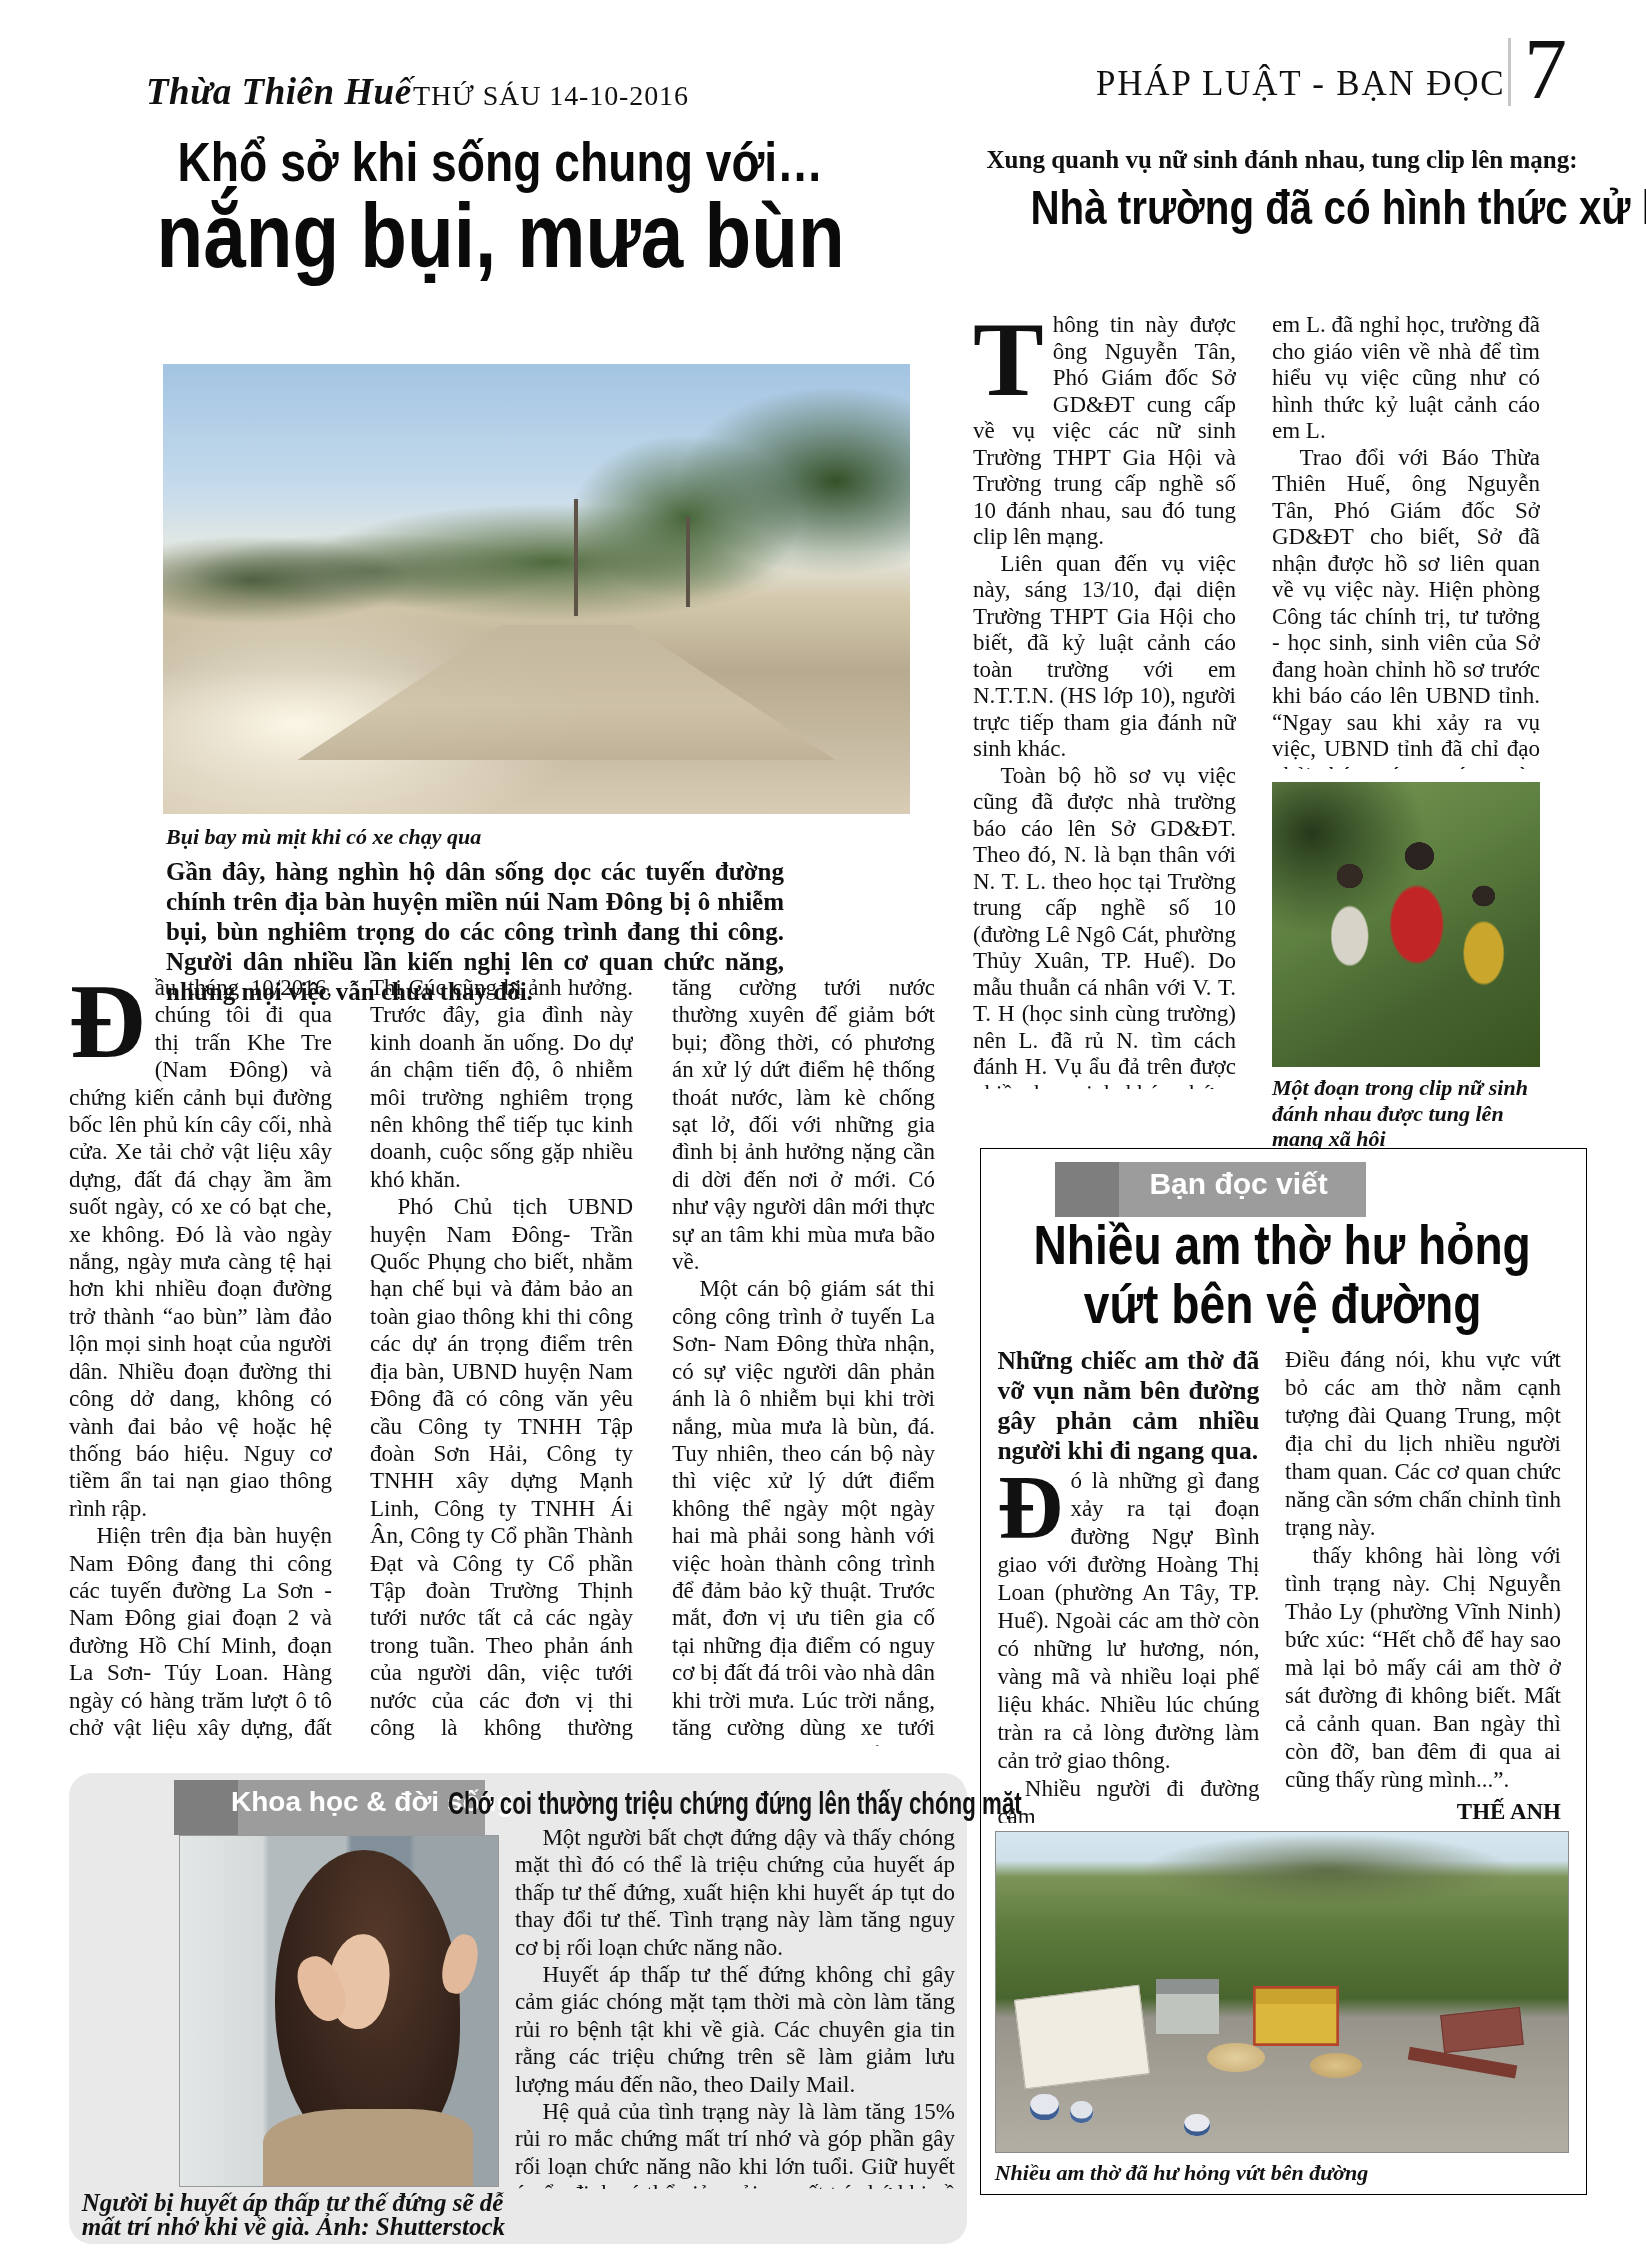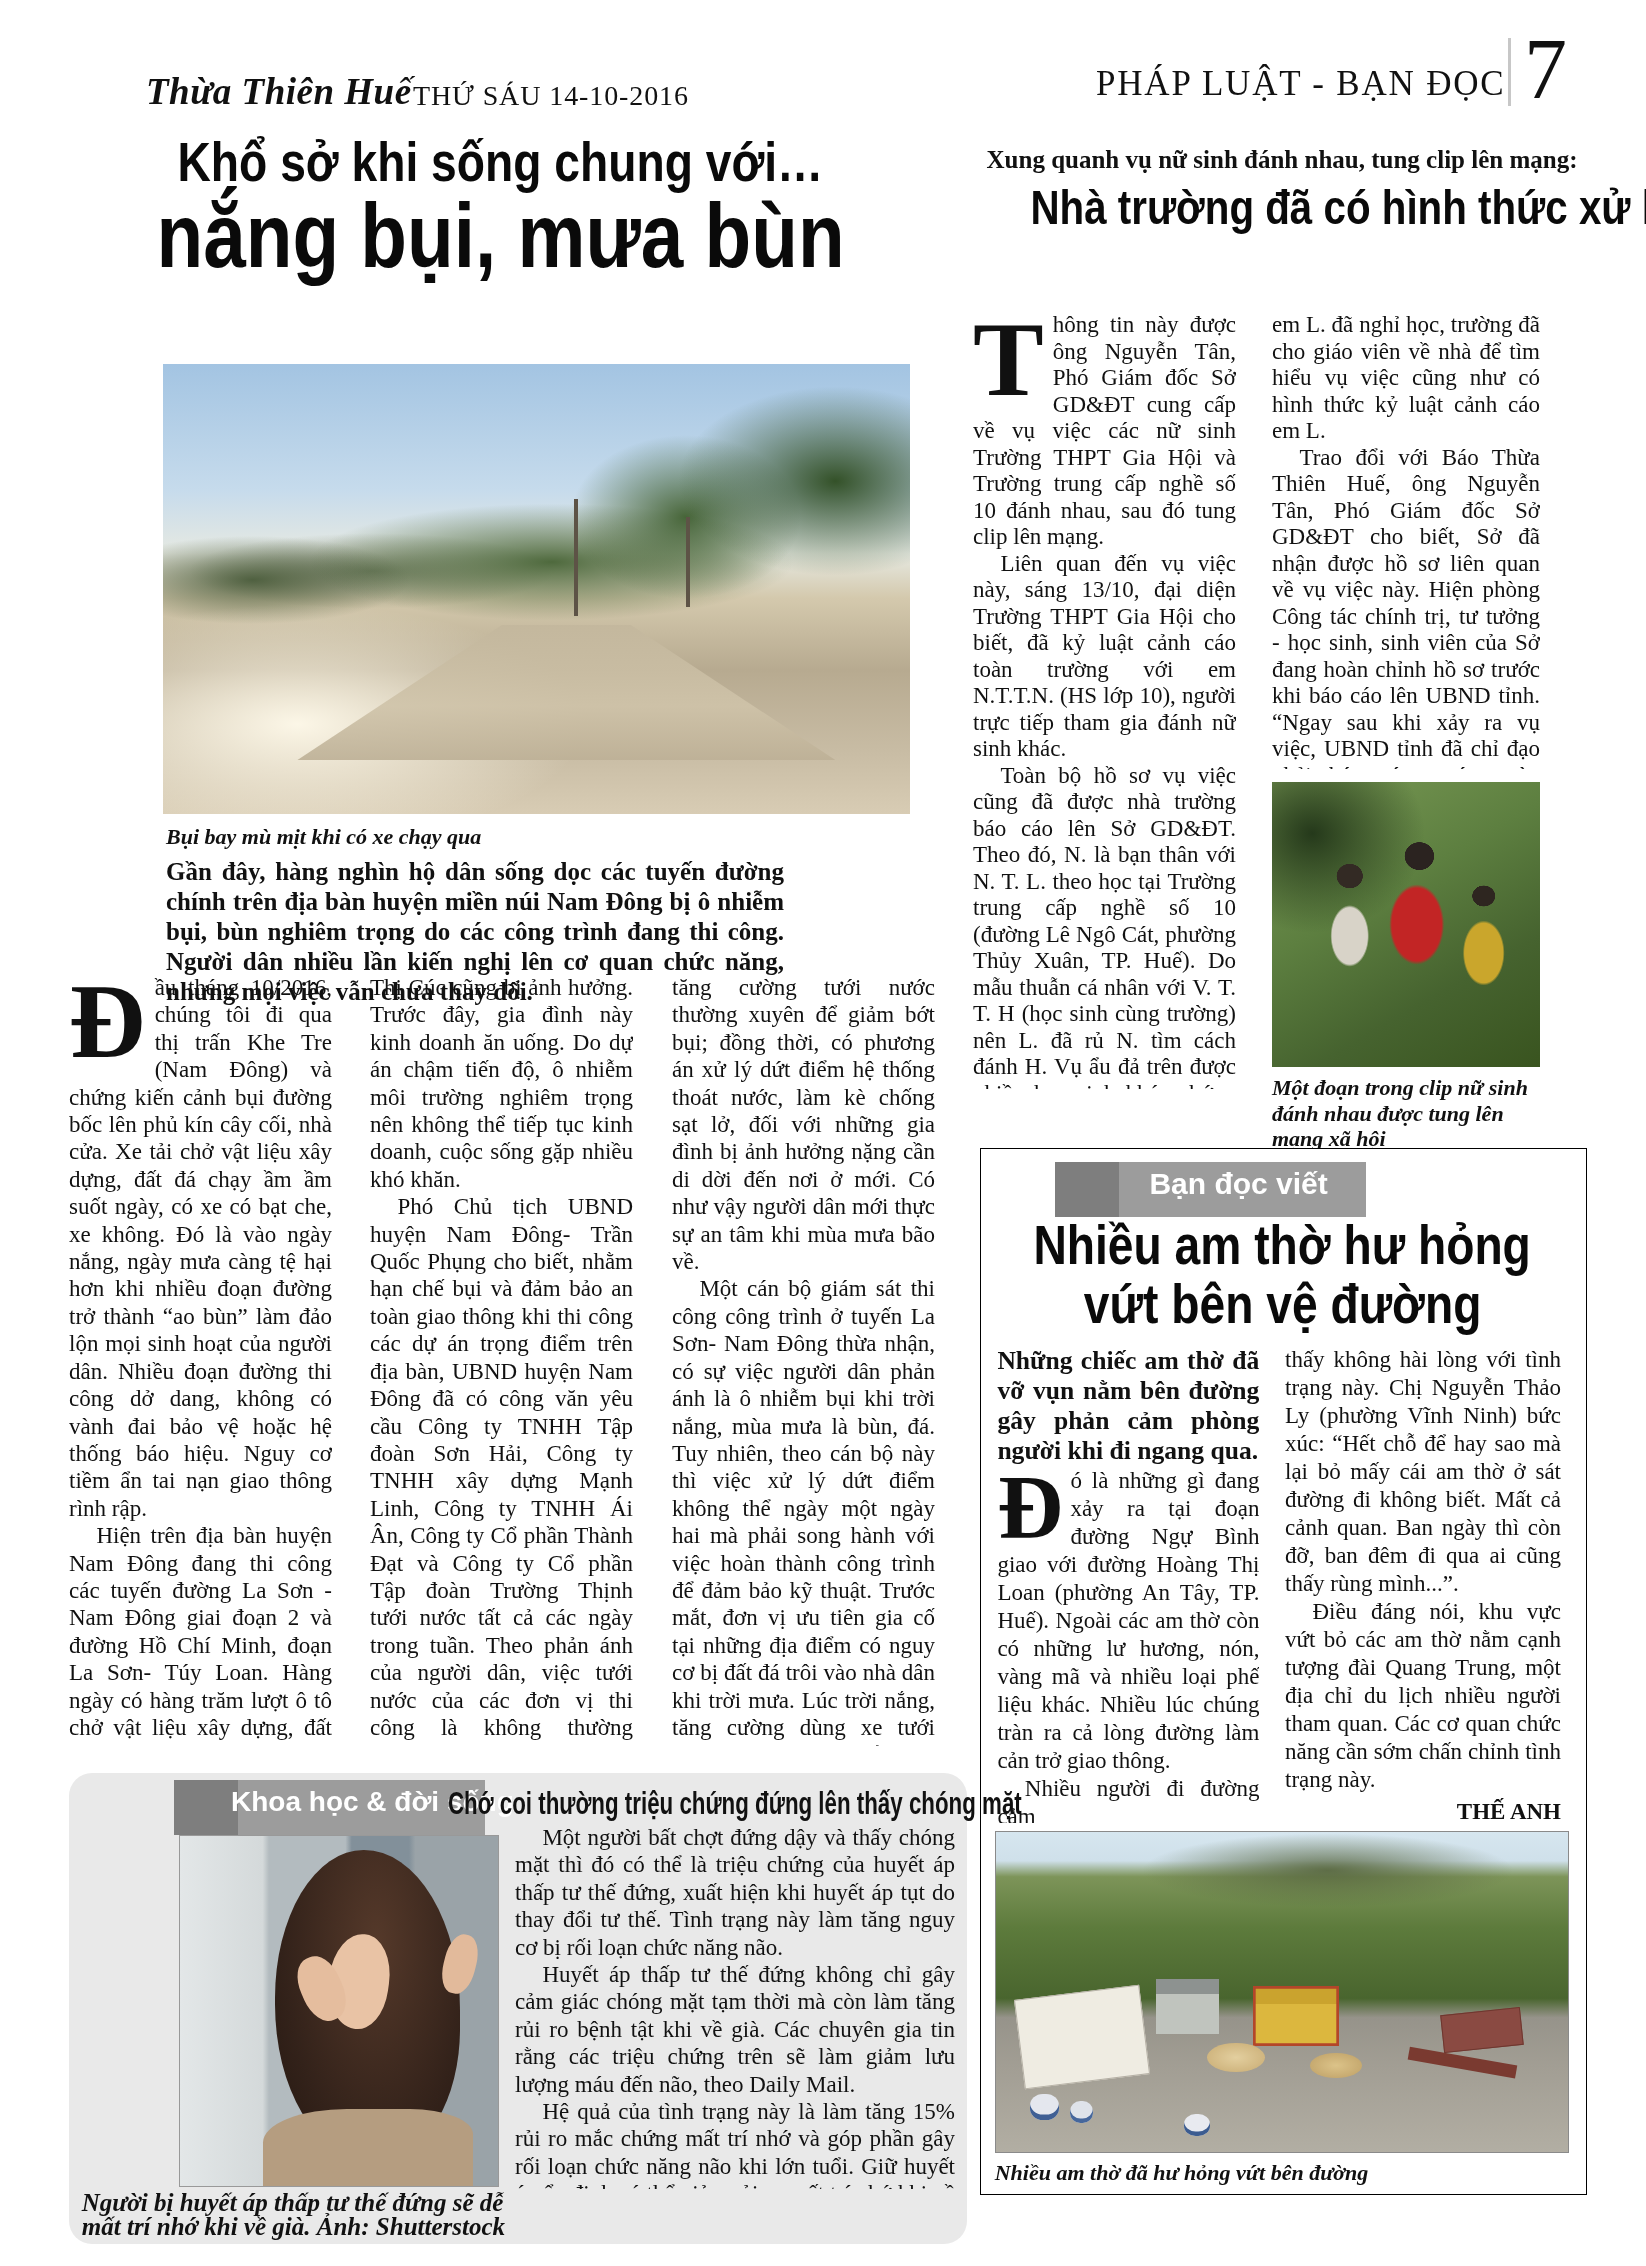--- a/index.html
+++ b/index.html
@@ -161,28 +161,28 @@
 <div class="abs caption" style="left:1272px; top:1075px; width:274px;">Một đoạn trong clip nữ sinh đánh nhau được tung lên mạng xã hội</div>
 
 <div class="abs reader-box" style="left:980px; top:1148px; width:607px; height:1047px;">
   <div class="abs section-bar" style="left:25.6px; top:12.8px; width:311px;">
     <span>Bạn đọc viết</span>
   </div>
   <div class="abs hl" style="left:0; top:68px; width:603px;">
     <span class="cond" style="font-size:55px; line-height:1.05;">Nhiều am thờ hư hỏng</span><br>
     <span class="cond" style="font-size:55px; line-height:1.08;">vứt bên vệ đường</span>
   </div>
-  <div class="abs intro-bold" style="left:16.4px; top:197px; width:262px;">Những chiếc am thờ đã vỡ vụn nằm bên đường gây phản cảm phòng người khi đi ngang qua.</div>
+  <div class="abs intro-bold" style="left:16.4px; top:197px; width:262px;">Những chiếc am thờ đã vỡ vụn nằm bên đường gây phản cảm nhiều người khi đi ngang qua.</div>
   <div class="abs col" style="left:16.4px; top:318px; width:262px; height:356px; line-height:28px;">
     <p class="first"><span class="dropcap sm">Đ</span><span>ó là những gì đang xảy ra tại đoạn đường Ngự Bình giao với đường Hoàng Thị Loan (phường An Tây, TP. Huế). Ngoài các am thờ còn có những lư hương, nón, vàng mã và nhiều loại phế liệu khác. Nhiều lúc chúng tràn ra cả lòng đường làm cản trở giao thông.</span></p>
     <p>Nhiều người đi đường cảm</p>
   </div>
   <div class="abs col" style="left:304px; top:197px; width:276px; height:475px; line-height:28px;">
+    <p>Điều đáng nói, khu vực vứt bỏ các am thờ nằm cạnh tượng đài Quang Trung, một địa chỉ du lịch nhiều người tham quan. Các cơ quan chức năng cần sớm chấn chỉnh tình trạng này.</p>
     <p>thấy không hài lòng với tình trạng này. Chị Nguyễn Thảo Ly (phường Vĩnh Ninh) bức xúc: “Hết chỗ để hay sao mà lại bỏ mấy cái am thờ ở sát đường đi không biết. Mất cả cảnh quan. Ban ngày thì còn đỡ, ban đêm đi qua ai cũng thấy rùng mình...”.</p>
-    <p>Điều đáng nói, khu vực vứt bỏ các am thờ nằm cạnh tượng đài Quang Trung, một địa chỉ du lịch nhiều người tham quan. Các cơ quan chức năng cần sớm chấn chỉnh tình trạng này.</p>
     <div class="byline">THẾ ANH</div>
   </div>
   <div class="photo photo-debris" style="left:13.7px; top:682px; width:574px; height:322px;">
     <div class="deb deb-panel"></div>
     <div class="deb deb-shrine-gray"></div>
     <div class="deb deb-shrine-yellow"></div>
     <div class="deb deb-hat1"></div>
     <div class="deb deb-hat2"></div>
     <div class="deb deb-pot1"></div>
     <div class="deb deb-pot2"></div>

